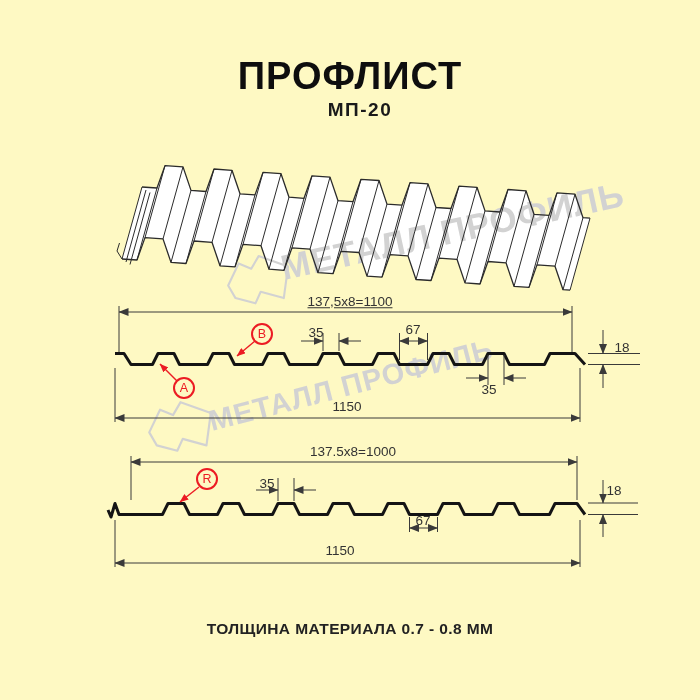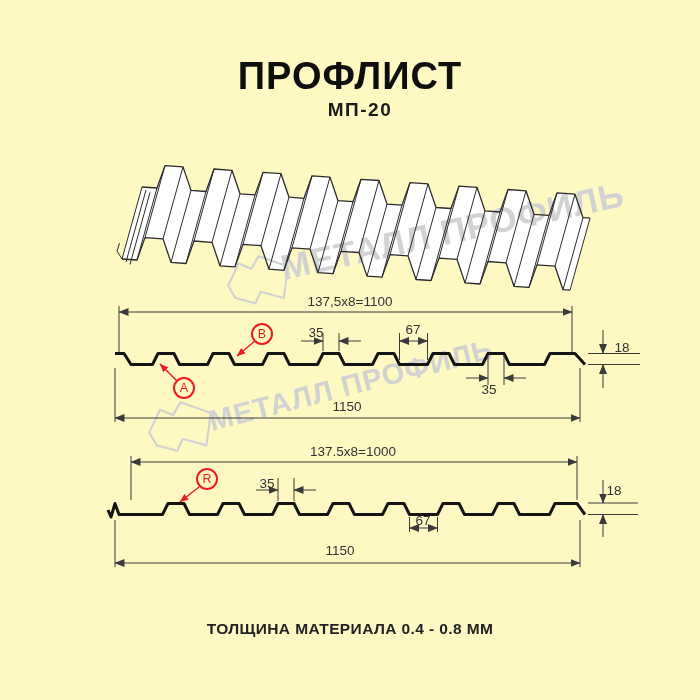--- a/index.html
+++ b/index.html
@@ -167,31 +167,31 @@
           <path d="M588,514.5 H638"></path>
         <line x1="603" y1="480" x2="603" y2="503" marker-end="url(#ah)"></line>
         <line x1="603" y1="537" x2="603" y2="514.5" marker-end="url(#ah)"></line>
       </g>
       <g stroke="#ec1b23" stroke-width="1.4" fill="none">
         <line x1="199" y1="487" x2="180" y2="502" marker-end="url(#ahr)"></line>
       </g>
     </g>
   </svg>
 
-  <div class="dim" style="left:350px;top:302px;">137,5x8=1100</div>
+  <div class="dim" style="left:350px;top:302px;text-decoration:underline;">137,5x8=1100</div>
   <div class="dim" style="left:316px;top:333px;">35</div>
   <div class="dim" style="left:413px;top:330px;">67</div>
   <div class="dim" style="left:622px;top:348px;">18</div>
   <div class="dim" style="left:489px;top:390px;">35</div>
   <div class="dim" style="left:347px;top:407px;">1150</div>
 
   <div class="dim" style="left:353px;top:452px;">137.5x8=1000</div>
   <div class="dim" style="left:267px;top:484px;">35</div>
   <div class="dim" style="left:423px;top:521px;">67</div>
   <div class="dim" style="left:614px;top:491px;">18</div>
   <div class="dim" style="left:340px;top:551px;">1150</div>
 
   <div class="mk" style="left:184px;top:388px;">A</div>
   <div class="mk" style="left:262px;top:334px;">B</div>
   <div class="mk" style="left:207px;top:479px;">R</div>
 
-  <div class="footer">ТОЛЩИНА МАТЕРИАЛА 0.4 - 0.8 ММ</div>
+  <div class="footer">ТОЛЩИНА МАТЕРИАЛА 0.7 - 0.8 ММ</div>
 </div>
 
 </body></html>

